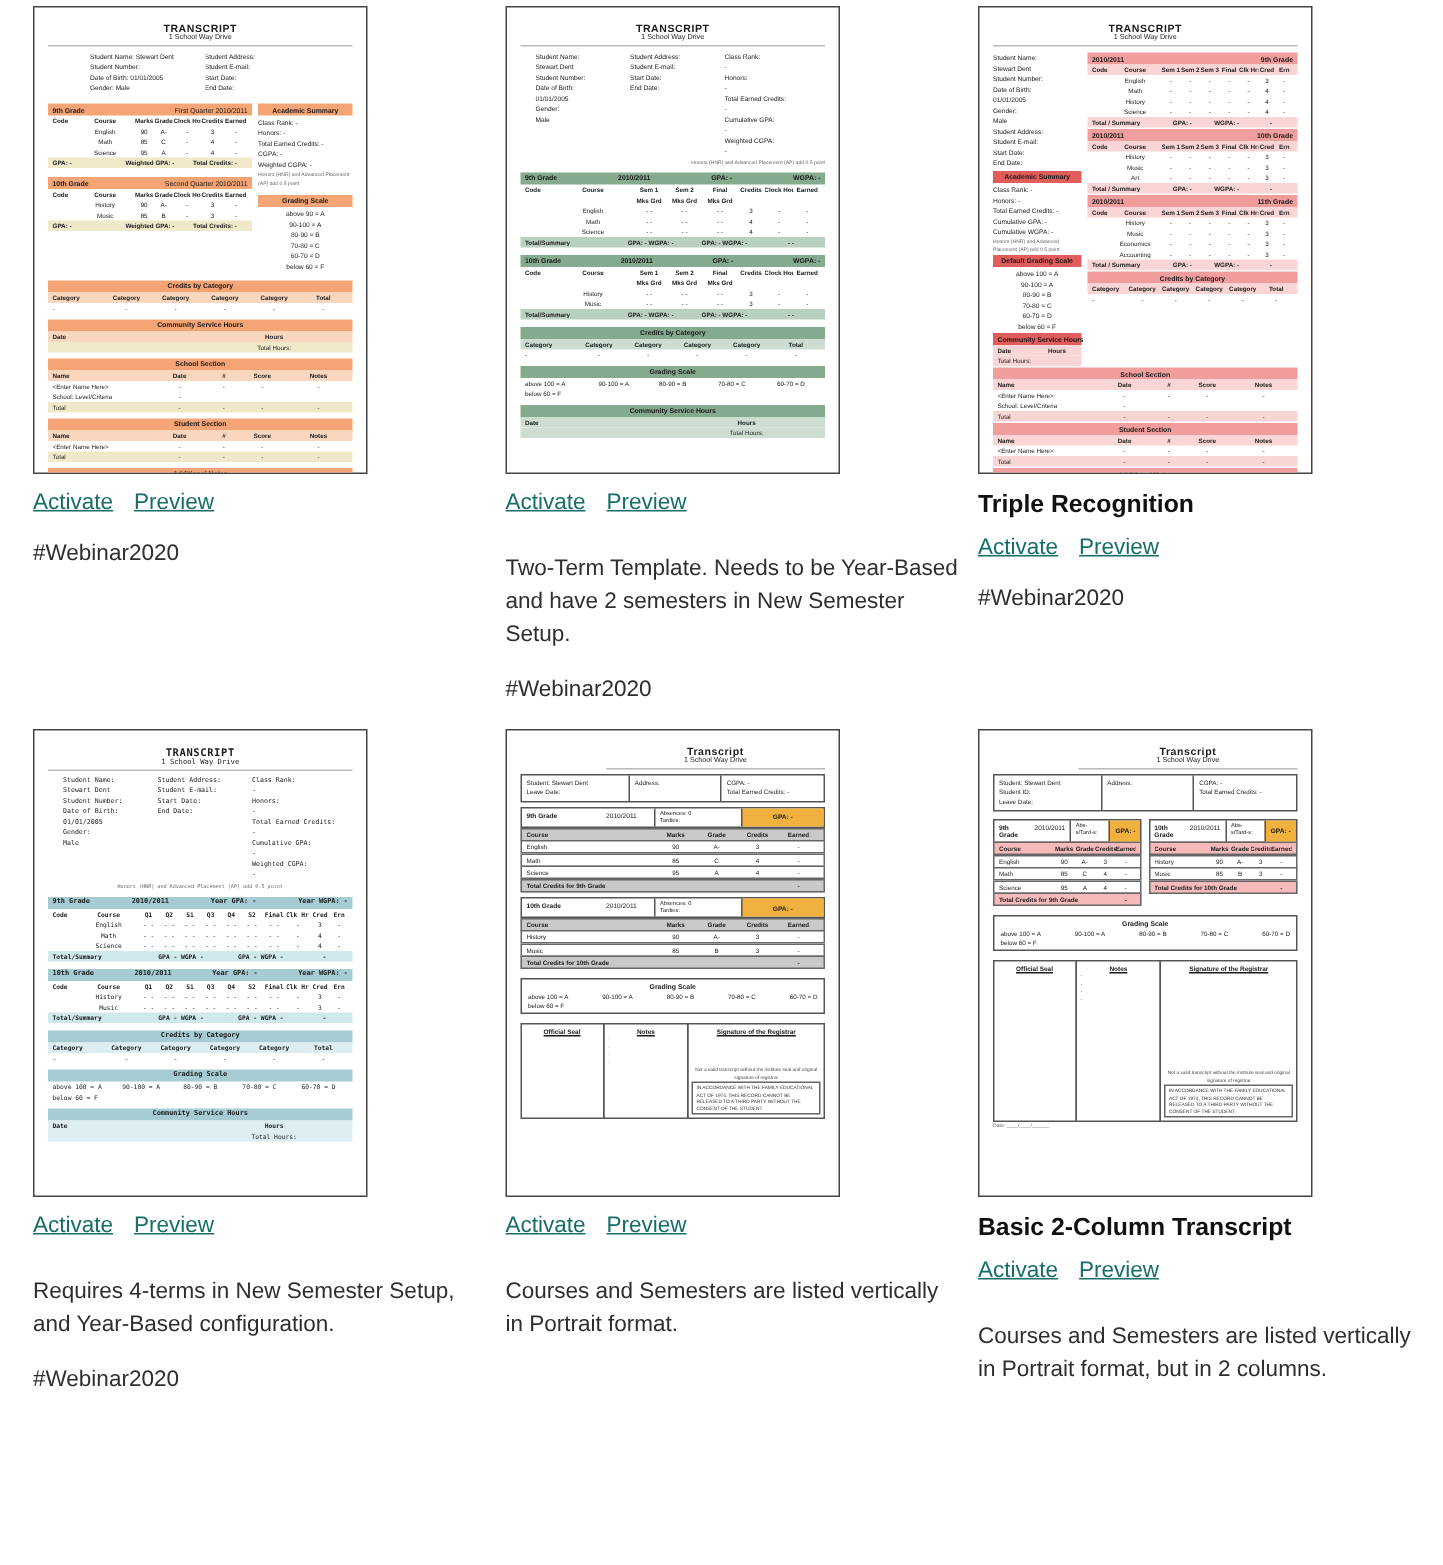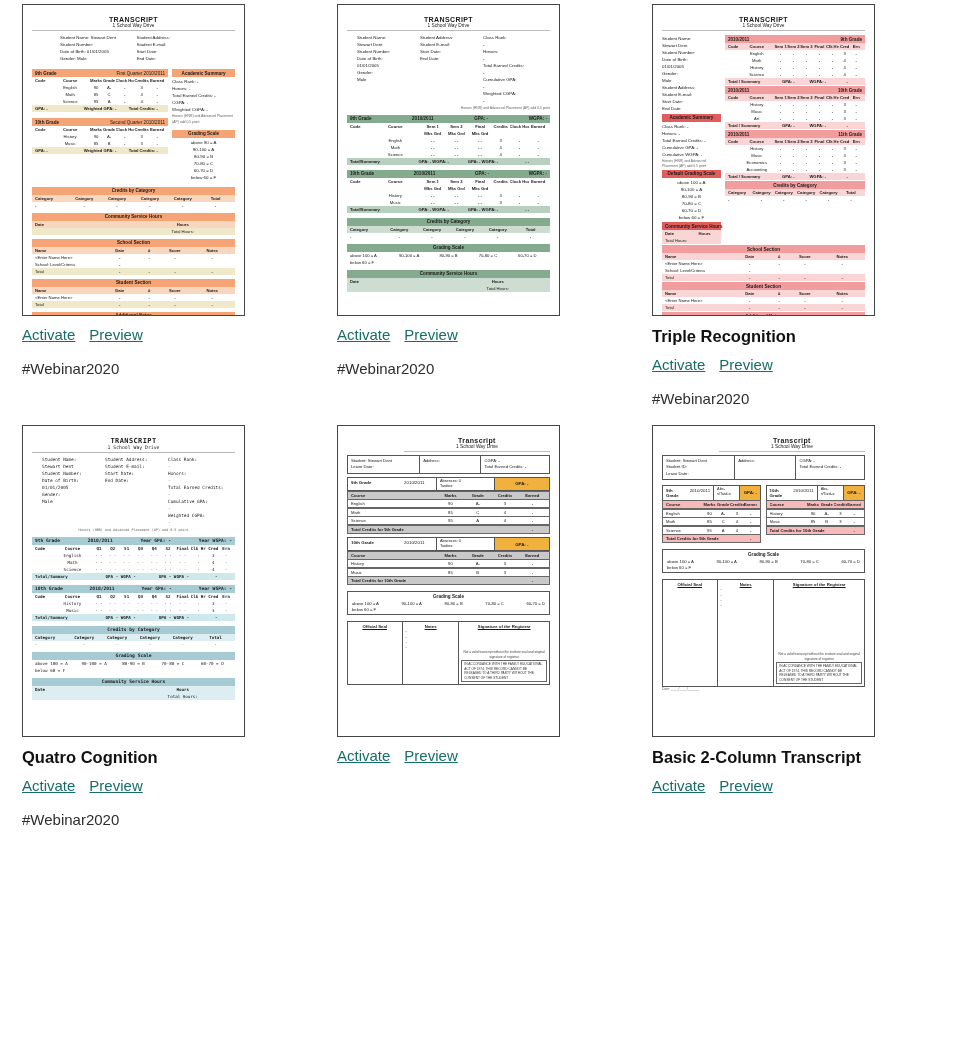--- a/index.html
+++ b/index.html
@@ -495,20 +495,21 @@
           </div>
           <div class="tb-grid" style="background: rgb(205, 221, 210);">
             <span class="tb-cell"></span>
             <span class="tb-cell">Total Hours:</span>
           </div>
         </div>
       <div class="card-links">
         <a class="card-link">Activate</a>
         <a class="card-link">Preview</a>
       </div>
+      <div class="card-desc">Two-Term Template. Needs to be Year-Based and have 2 semesters in New Semester Setup.</div>
       <div class="card-tag">#Webinar2020</div>
     </div>
 
     <div class="card">
       <div class="thumb">
           <div class="tb-head">
             <div class="tb-head-main">TRANSCRIPT</div>
             <div class="tb-head-sub">1 School Way Drive</div>
           </div>
           <div class="tb-split">
@@ -1042,25 +1043,25 @@
           </div>
           <div class="tb-grid" style="background: rgb(220, 238, 241); font-weight: bold;">
             <span class="tb-cell">Date</span>
             <span class="tb-cell">Hours</span>
           </div>
           <div class="tb-grid" style="background: rgb(220, 238, 241);">
             <span class="tb-cell"></span>
             <span class="tb-cell">Total Hours:</span>
           </div>
         </div>
-      <div class="card-title">Quatro Cognition</div>
       <div class="card-links">
         <a class="card-link">Activate</a>
         <a class="card-link">Preview</a>
       </div>
+      <div class="card-desc">Requires 4-terms in New Semester Setup, and Year-Based configuration.</div>
       <div class="card-tag">#Webinar2020</div>
     </div>
 
     <div class="card">
       <div class="thumb">
           <div class="tb-head" style="padding-left: 28%;">
             <div class="tb-head-main">Transcript</div>
             <div class="tb-head-sub">1 School Way Drive</div>
           </div>
           <div class="tb-boxrow">
@@ -1171,20 +1172,21 @@
               <div class="tb-sigbox-label">Signature of the Registrar</div>
               <div class="tb-signote">Not a valid transcript without the institute seal and original signature of registrar</div>
               <div class="tb-signote2">IN ACCORDANCE WITH THE FAMILY EDUCATIONAL ACT OF 1974, THIS RECORD CANNOT BE RELEASED TO A THIRD PARTY WITHOUT THE CONSENT OF THE STUDENT</div>
             </div>
           </div>
         </div>
       <div class="card-links">
         <a class="card-link">Activate</a>
         <a class="card-link">Preview</a>
       </div>
+      <div class="card-desc">Courses and Semesters are listed vertically in Portrait format.</div>
       <div class="card-tag"></div>
     </div>
 
     <div class="card">
       <div class="thumb">
           <div class="tb-head" style="padding-left: 28%;">
             <div class="tb-head-main">Transcript</div>
             <div class="tb-head-sub">1 School Way Drive</div>
           </div>
           <div class="tb-boxrow">
@@ -1302,17 +1304,18 @@
               <div class="tb-signote2">IN ACCORDANCE WITH THE FAMILY EDUCATIONAL ACT OF 1974, THIS RECORD CANNOT BE RELEASED TO A THIRD PARTY WITHOUT THE CONSENT OF THE STUDENT</div>
             </div>
           </div>
           <div class="tb-note" style="text-align: left;">Date: ____/____/______</div>
         </div>
       <div class="card-title">Basic 2-Column Transcript</div>
       <div class="card-links">
         <a class="card-link">Activate</a>
         <a class="card-link">Preview</a>
       </div>
+      <div class="card-desc">Courses and Semesters are listed vertically in Portrait format, but in 2 columns.</div>
       <div class="card-tag"></div>
     </div>
 
   </div>
 </div>
 
 </body></html>

